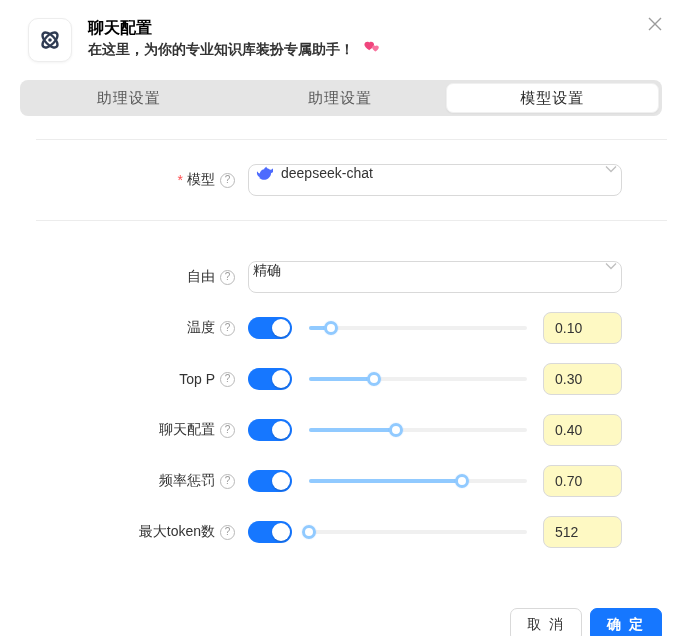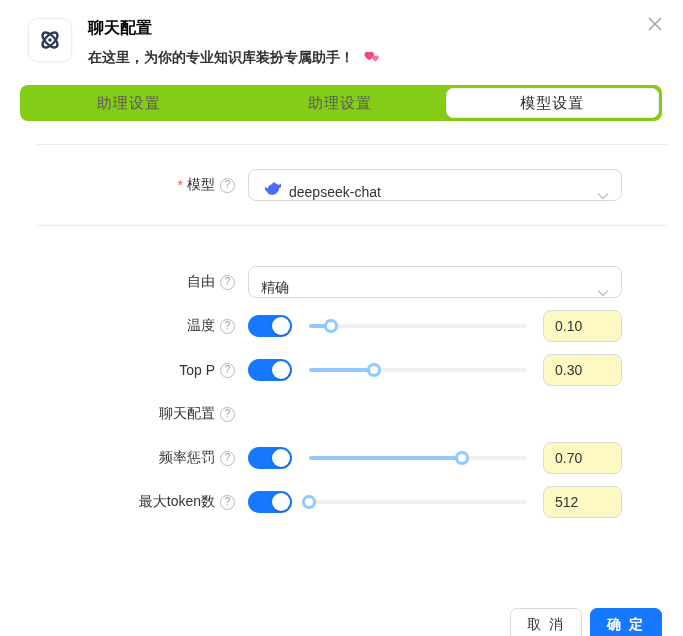--- a/index.html
+++ b/index.html
@@ -10,57 +10,57 @@
   }
   
   .header { display:flex; align-items:flex-start; padding:16px 20px 0 28px; position:relative; }
   .app-icon {
     width:44px; height:44px; margin-top:2px; border:1px solid #ededed; border-radius:10px;
     display:flex; align-items:center; justify-content:center; background:#fff;
     box-shadow:0 1px 3px rgba(0,0,0,.05);
   }
   .header-texts { margin-left:16px; padding-top:1px; }
   .dlg-title { font-size:16px; font-weight:700; color:#000000; line-height:22px; }
-  .dlg-subtitle { margin-top:8px; font-size:14px; font-weight:600; color:#333; line-height:20px; display:flex; align-items:center; gap:8px; }
+  .dlg-subtitle { margin-top:0; font-size:14px; font-weight:600; color:#333; line-height:20px; display:flex; align-items:flex-start; gap:8px; }
   .close-btn { position:absolute; top:14px; right:18px; width:20px; height:20px; cursor:pointer;
     display:flex; align-items:center; justify-content:center; }
   
   .tabbar {
-    margin:18px 21px 0 20px; height:36px; background:#84cc16; border-radius:8px;
+    margin:18px 21px 0 20px; height:36px; background:#e5e5e5; border-radius:8px;
     display:flex; align-items:stretch; padding:3px;
   }
   .tab {
     flex:1; display:flex; align-items:center; justify-content:center;
     font-size:15px; color:#5a5a5a; letter-spacing:1px; cursor:pointer; border-radius:7px;
   }
   .tab.active { background:#fff; color:#2b2b2b; border:1px solid #f0f0f0; box-shadow:0 1px 2px rgba(0,0,0,.04);font-family:Liberation Mono, monospace; }
   
   .divider { height:1px; background:#ececec; margin:0 16px 0 36px; }
   .divider.d1 { margin-top:23px; }
   .divider.d2 { margin-top:24px; }
   
   .row { display:flex; align-items:center; padding-left:20px; height:32px; }
   .row.model { margin-top:24px; }
   .row.freedom { margin-top:40px; }
-  .row.slider-row { margin-top:12px; }
+  .row.slider-row { margin-top:19px; }
   .label-cell {
     width:215px; display:flex; justify-content:flex-end; align-items:center; gap:5px;
     font-size:14px; color:#333;
   }
   .req { color:#ff4d4f; font-size:14px; margin-right:-1px; }
   .help {
     width:15px; height:15px; border:1px solid #b9b9b9; border-radius:50%;
     color:#9a9a9a; font-size:10px; display:flex; align-items:center; justify-content:center;
     line-height:1; flex:none;
   }
   .control-cell { margin-left:13px; width:374px; display:flex; align-items:center; }
   
   .select {
     width:374px; height:32px; border:1px solid #d9d9d9; border-radius:8px; background:#fff;
-    display:flex; align-items:flex-end; padding:0 12px; cursor:pointer;
+    display:flex; align-items:flex-start; padding:0 4px; cursor:pointer;
   }
   .select .val { font-size:14px; color:#333; }
   .select .spacer { flex:1; }
   .model-logo { width:20px; height:20px; margin-right:8px; flex:none; }
   
   .switch {
     width:44px; height:22px; border-radius:11px; background:#1677ff; position:relative;
     flex:none; cursor:pointer;
   }
   .switch .knob {
@@ -205,20 +205,31 @@
     </div>
     <input class="num" value="0.30" style="">
   </div>
 </div>
 
 <div class="row slider-row">
   <div class="label-cell">
     <span>聊天配置</span>
     <span class="help">?</span>
   </div>
+  <div class="control-cell">
+    <div class="switch">
+        <div class="knob"></div>
+      </div>
+    <div class="slider">
+      <div class="track"></div>
+        <div class="fill" style="width: 40%;"></div>
+        <div class="handle" style="left: calc(40%);"></div>
+    </div>
+    <input class="num" value="0.40" style="">
+  </div>
 </div>
 
 <div class="row slider-row">
   <div class="label-cell">
     <span>频率惩罚</span>
     <span class="help">?</span>
   </div>
   <div class="control-cell">
     <div class="switch">
         <div class="knob"></div>

